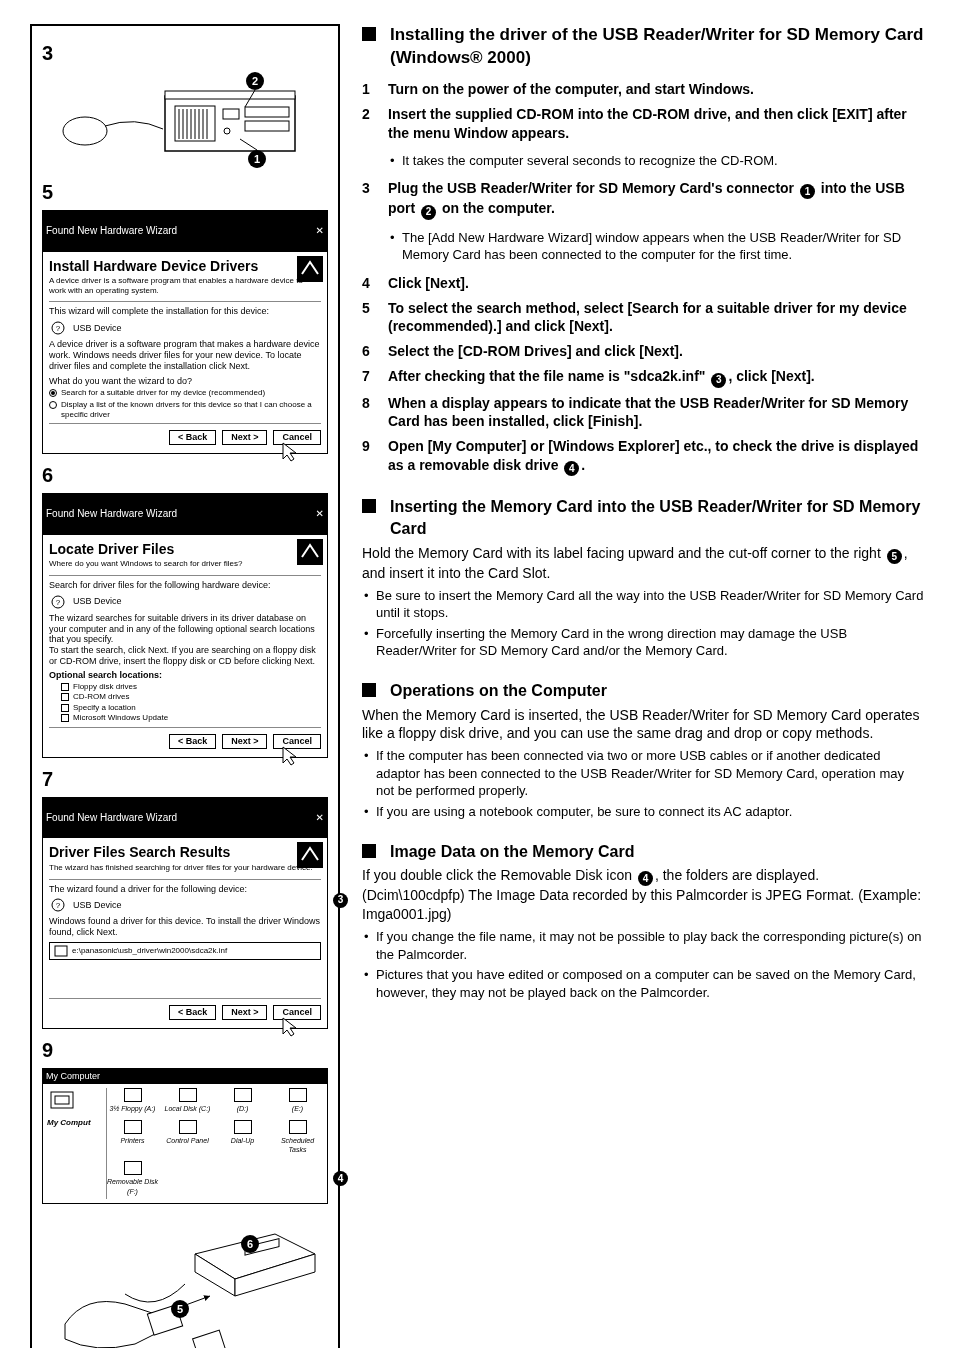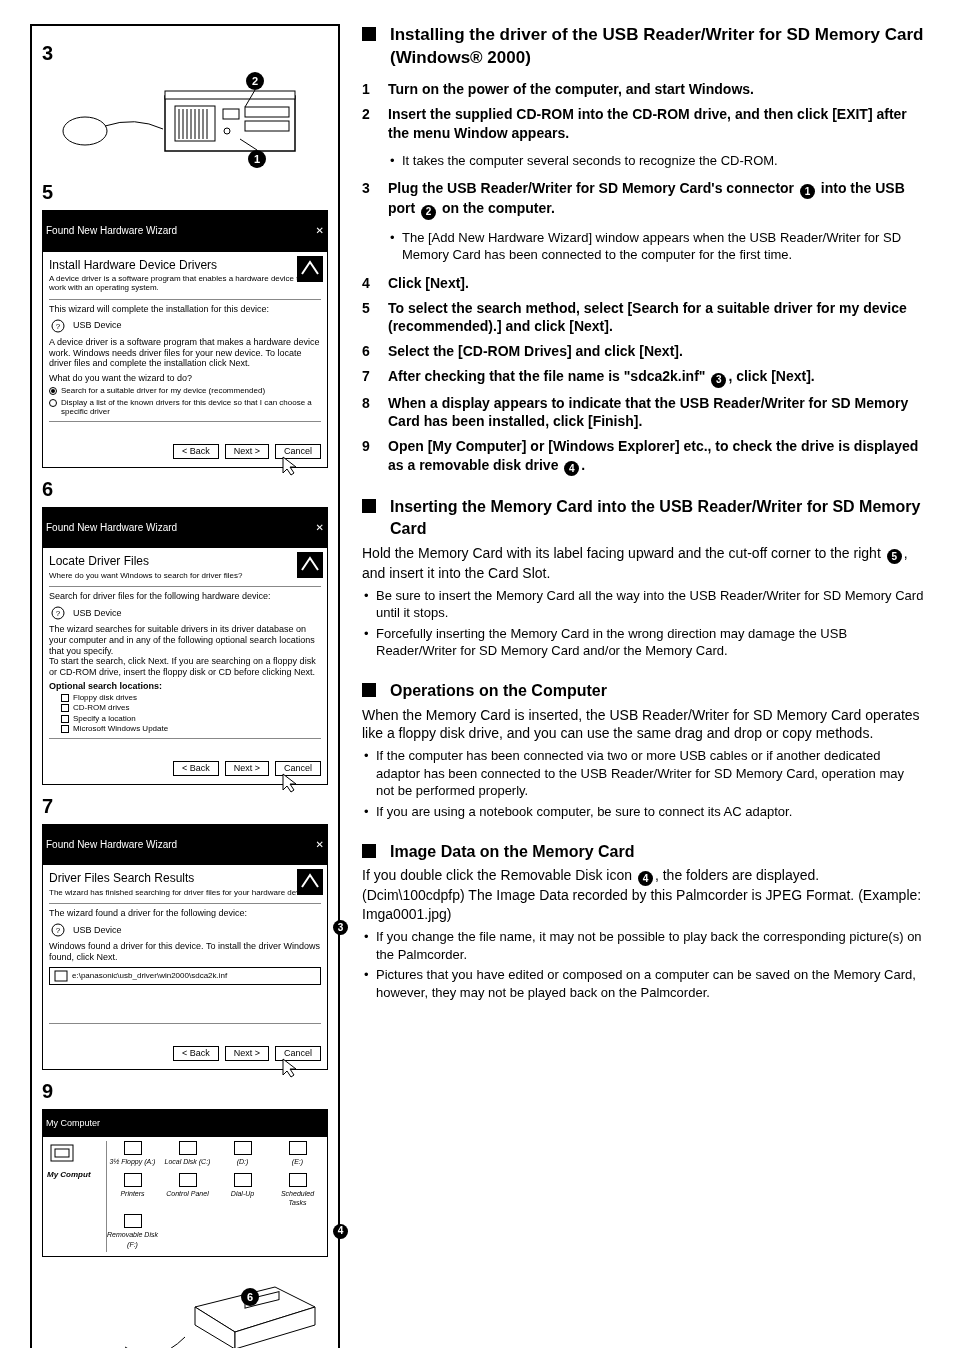--- a/index.html
+++ b/index.html
@@ -52,26 +52,26 @@
   }
   .wiz-body {
     border: 1px solid #000;
     border-top: none;
     padding: 6px 6px 8px 6px;
     font-size: 9px;
     line-height: 1.2;
     position: relative;
     min-height: 120px;
   }
-  .wiz-heading { font-weight: normal; font-size: 12px; margin-bottom:2px;}
+  .wiz-heading { font-weight: bold; font-size: 14px; margin-bottom:2px;}
   .wiz-sub { font-size: 8px; margin-bottom:6px;}
   .usb-row { display:flex; align-items:center; gap:6px; margin:4px 0;}
   .usb-ic { width:18px; height:14px; }
   .line { border-top:1px solid #888; margin:4px 0; }
-  .btnrow { display:flex; justify-content:flex-end; gap:6px; margin-top:22px;}
+  .btnrow { display:flex; justify-content:flex-end; gap:6px; margin-top:6px;font-weight:bold;}
   .tbtn {
     border:1px solid #000;
     font-size:9px;
     padding: 1px 8px;
     background:#fff;
   }
   .cursor {
     position:absolute;
     right:28px;
     bottom:-10px;
@@ -86,21 +86,21 @@
     border:1px solid #000;
     font-size:8px;
     padding:2px 4px;
     margin:4px 0;
     display:flex; align-items:center; gap:4px;
   }
   .explorer {
     margin-top:4px;
   }
   .exp-title {
-    background:#000; color:#fff; font-size:9px; padding:8px 4px;
+    background:#000; color:#fff; font-size:9px; padding:2px 4px;
   }
   .exp-body {
     border:1px solid #000; border-top:none;
     padding:4px;
     font-size:8px;
     display:grid;
     grid-template-columns: 60px 1fr;
     gap:0;
     min-height:120px;
     font-style:italic;

